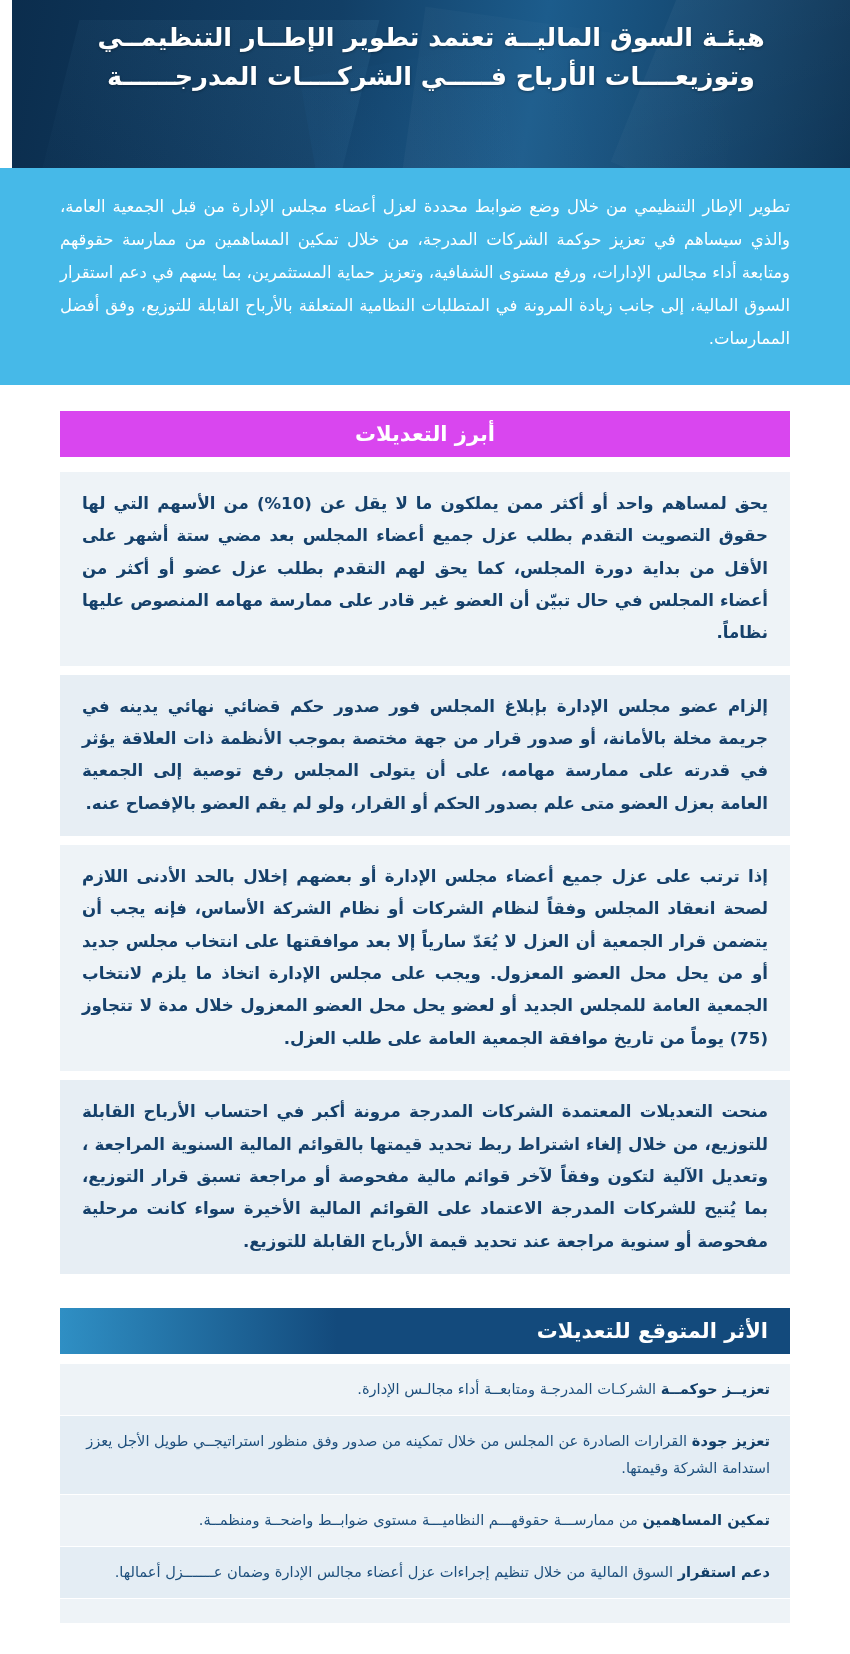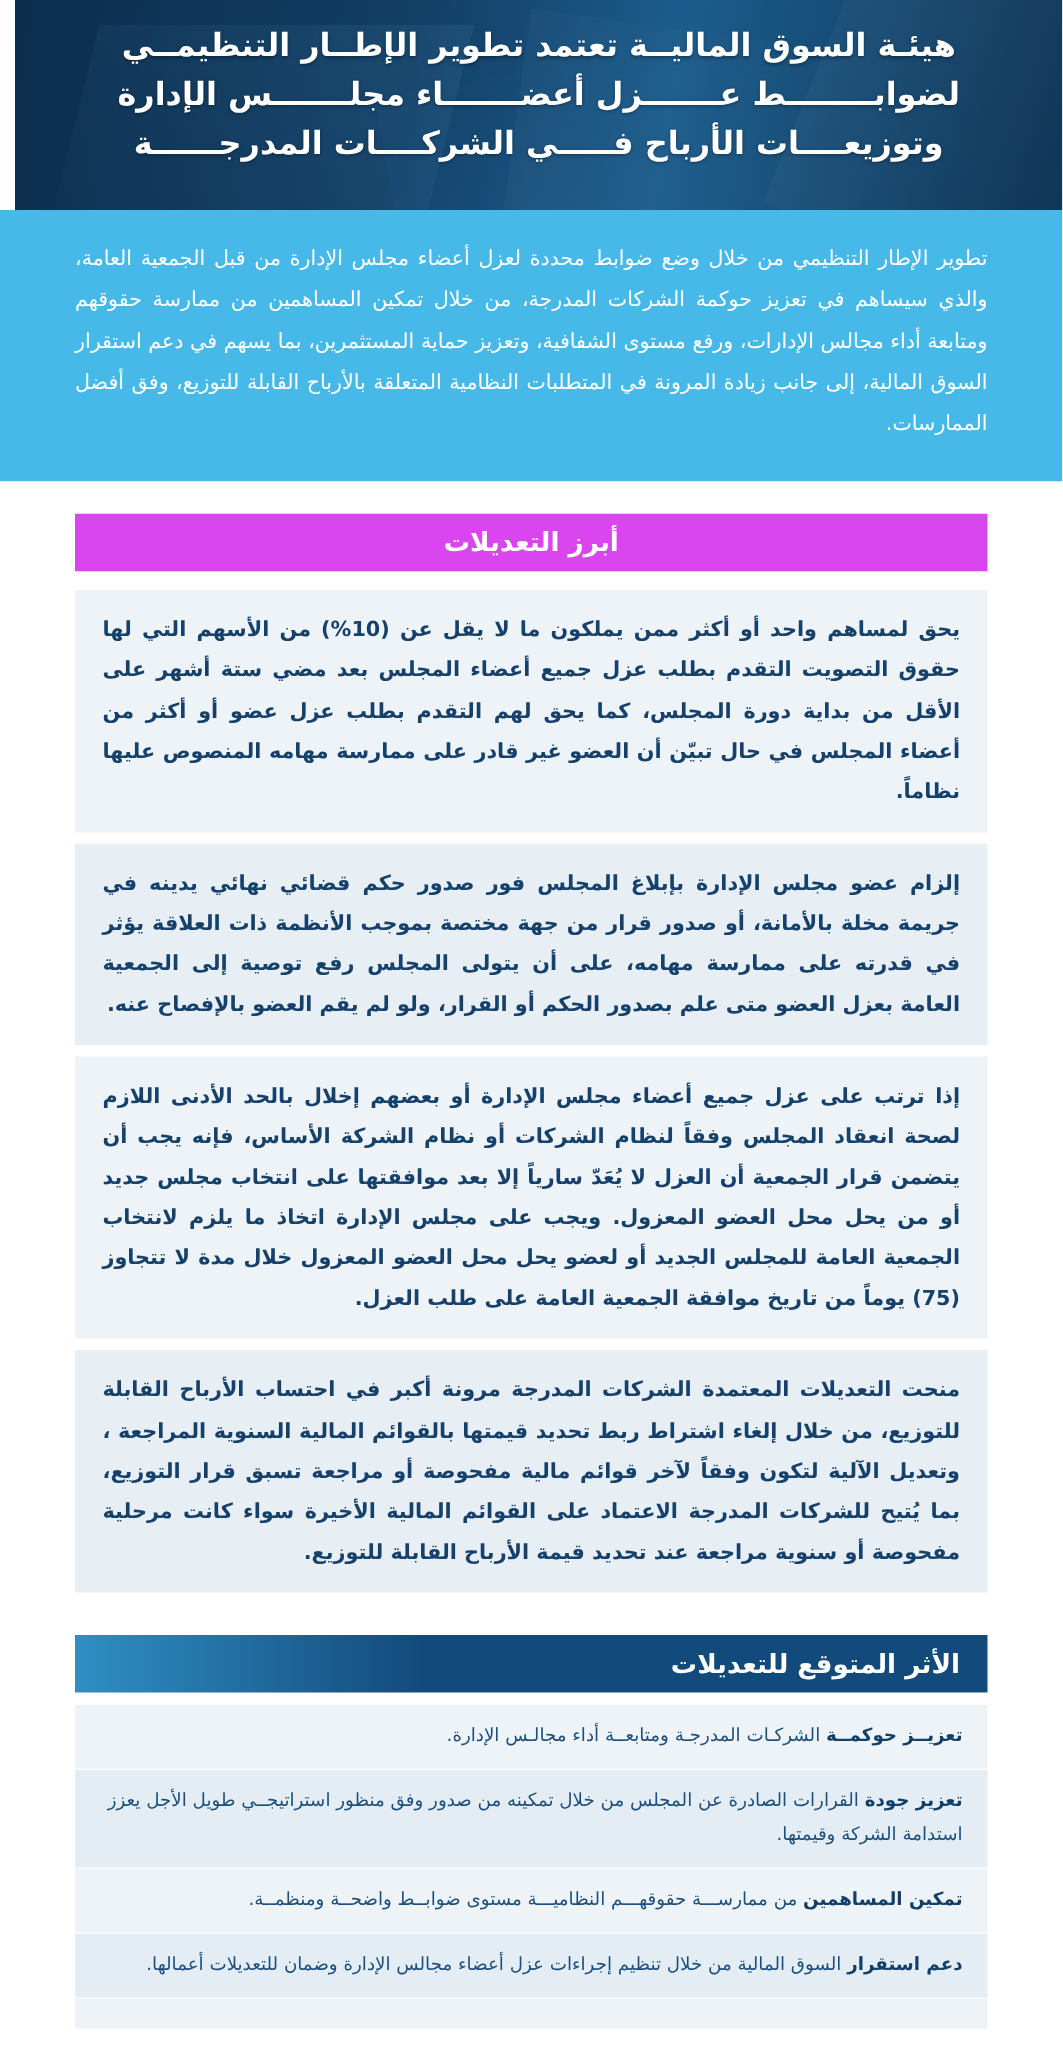--- a/index.html
+++ b/index.html
@@ -156,21 +156,20 @@
 
 <div class="page">
 
   <div class="hero">
     <div class="geo g1"></div>
     <div class="geo g2"></div>
     <div class="geo g3"></div>
     <div class="geo g4"></div>
     <div class="hero-title">
       <span class="ln">هيئـة السوق الماليــة تعتمد تطوير الإطــار التنظيمــي</span>
-      <span class="ln">لضوابــــــــط عـــــــزل أعضـــــــاء مجلـــــــس الإدارة</span>
       <span class="ln">وتوزيعــــات الأرباح فـــــي الشركــــات المدرجــــــة</span>
     </div>
   </div>
 
   <div class="goal">
     <div class="goal-body">تطوير الإطار التنظيمي من خلال وضع ضوابط محددة لعزل أعضاء مجلس الإدارة من قبل الجمعية العامة، والذي سيساهم في تعزيز حوكمة الشركات المدرجة، من خلال تمكين المساهمين من ممارسة حقوقهم ومتابعة أداء مجالس الإدارات، ورفع مستوى الشفافية، وتعزيز حماية المستثمرين، بما يسهم في دعم استقرار السوق المالية، إلى جانب زيادة المرونة في المتطلبات النظامية المتعلقة بالأرباح القابلة للتوزيع، وفق أفضل الممارسات.</div>
   </div>
 
   <div class="bar-wrap">
     <div class="bar">أبرز التعديلات</div>
@@ -191,21 +190,21 @@
     <div class="impact-row">
       <b>تعزيــز حوكمــة</b><span> الشركـات المدرجـة ومتابعــة أداء مجالـس الإدارة.</span>
     </div>
     <div class="impact-row alt">
       <b>تعزيز جودة</b><span> القرارات الصادرة عن المجلس من خلال تمكينه من صدور وفق منظور استراتيجــي طويل الأجل يعزز استدامة الشركة وقيمتها.</span>
     </div>
     <div class="impact-row">
       <b>تمكين المساهمين</b><span> من ممارســـة حقوقهـــم النظاميـــة مستوى ضوابــط واضحــة ومنظمــة.</span>
     </div>
     <div class="impact-row alt">
-      <b>دعم استقرار</b><span> السوق المالية من خلال تنظيم إجراءات عزل أعضاء مجالس الإدارة وضمان للتعديلات أعمالها.</span>
+      <b>دعم استقرار</b><span> السوق المالية من خلال تنظيم إجراءات عزل أعضاء مجالس الإدارة وضمان عـــــــزل أعمالها.</span>
     </div>
     <div class="impact-row">
       
     </div>
 
   </div>
 
 </div>
 
 </body></html>

